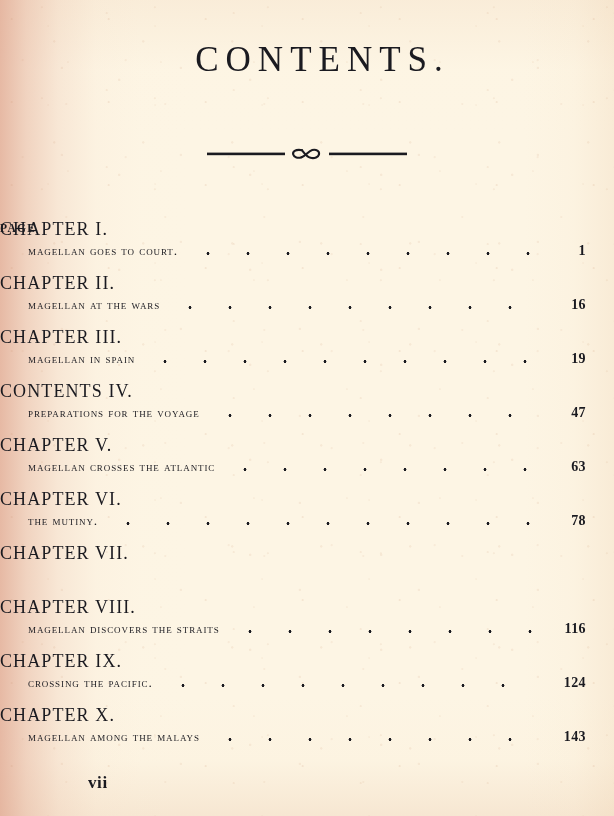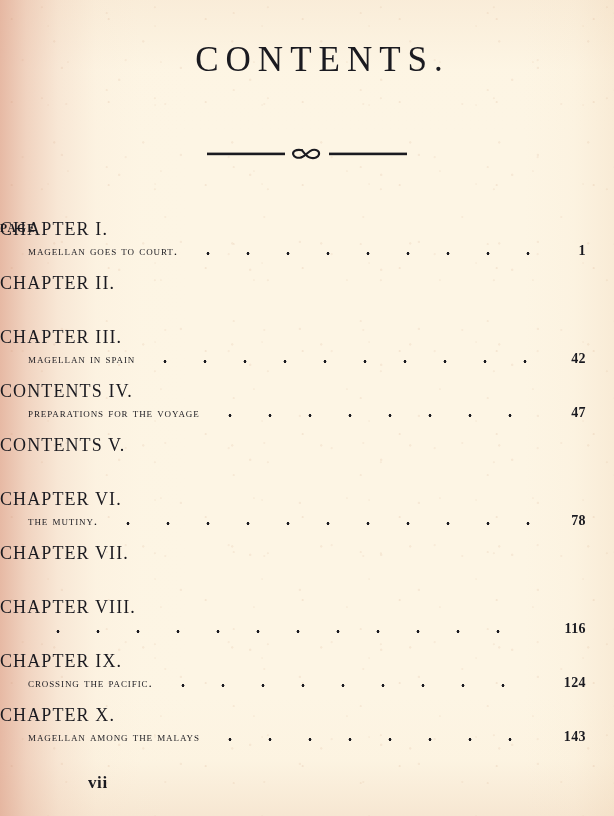--- a/index.html
+++ b/index.html
@@ -206,60 +206,71 @@
       <div class="chapter-heading">CHAPTER I.</div>
       <div class="entry-row">
         <span class="entry-title">Magellan goes to Court.</span>
         <span class="leader"></span>
         <span class="entry-page">1</span>
       </div>
     </div>
 
     <div class="chapter-block">
       <div class="chapter-heading">CHAPTER II.</div>
+      <div class="entry-row">
+        <span class="entry-title">Magellan at the Wars</span>
+        <span class="leader"></span>
+        <span class="entry-page">16</span>
+      </div>
     </div>
 
     <div class="chapter-block">
       <div class="chapter-heading">CHAPTER III.</div>
       <div class="entry-row">
         <span class="entry-title">Magellan in Spain</span>
         <span class="leader"></span>
-        <span class="entry-page">42</span>
+        <span class="entry-page">19</span>
       </div>
     </div>
 
     <div class="chapter-block">
       <div class="chapter-heading">CONTENTS IV.</div>
       <div class="entry-row">
         <span class="entry-title">Preparations for the Voyage</span>
         <span class="leader"></span>
         <span class="entry-page">47</span>
       </div>
     </div>
 
     <div class="chapter-block">
-      <div class="chapter-heading">CONTENTS V.</div>
+      <div class="chapter-heading">CHAPTER V.</div>
+      <div class="entry-row">
+        <span class="entry-title">Magellan Crosses the Atlantic</span>
+        <span class="leader"></span>
+        <span class="entry-page">63</span>
+      </div>
     </div>
 
     <div class="chapter-block">
       <div class="chapter-heading">CHAPTER VI.</div>
       <div class="entry-row">
         <span class="entry-title">The Mutiny.</span>
         <span class="leader"></span>
         <span class="entry-page">78</span>
       </div>
     </div>
 
     <div class="chapter-block">
       <div class="chapter-heading">CHAPTER VII.</div>
     </div>
 
     <div class="chapter-block">
       <div class="chapter-heading">CHAPTER VIII.</div>
       <div class="entry-row">
+        <span class="entry-title">Magellan Discovers the Straits</span>
         <span class="leader"></span>
         <span class="entry-page">116</span>
       </div>
     </div>
 
     <div class="chapter-block">
       <div class="chapter-heading">CHAPTER IX.</div>
       <div class="entry-row">
         <span class="entry-title">Crossing the Pacific.</span>
         <span class="leader"></span>

